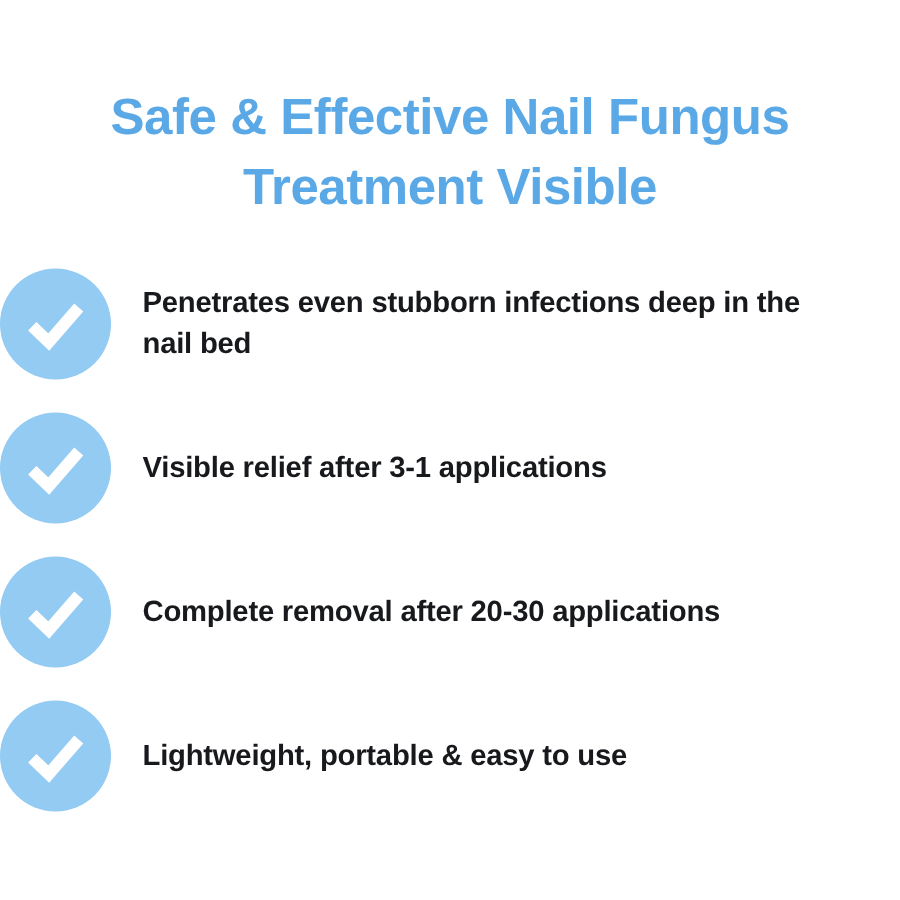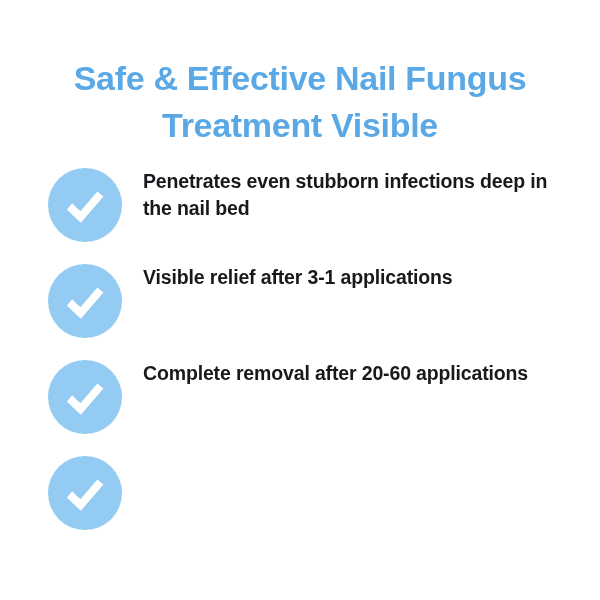--- a/index.html
+++ b/index.html
@@ -45,22 +45,22 @@
   
   .feature-list {
     position: absolute;
     left: 0;
     top: 168px;
     width: 600px;
   }
   .feature-row {
     position: relative;
     display: flex;
+    align-items: center;
     height: 96px;
-    padding-left: 48px;
     box-sizing: border-box;
   }
   .check-badge {
     position: relative;
     flex: 0 0 auto;
     width: 74px;
     height: 74px;
     border-radius: 50%;
     background: #93cbf2;
     display: flex;
@@ -114,25 +114,26 @@
       </span>
       <span class="feature-text">Visible relief after 3-1 applications</span>
     </div>
 
     <div class="feature-row">
       <span class="check-badge">
         <svg viewBox="0 0 46 46" aria-hidden="true">
           <path d="M7.5 24.5 L18.5 35 L38.5 12" fill="none" stroke="#FFFFFF" stroke-width="8" stroke-linecap="butt" stroke-linejoin="miter"></path>
         </svg>
       </span>
-      <span class="feature-text">Complete removal after 20-60 applications</span>
+      <span class="feature-text">Complete removal after 20-30 applications</span>
     </div>
 
     <div class="feature-row">
       <span class="check-badge">
         <svg viewBox="0 0 46 46" aria-hidden="true">
           <path d="M7.5 24.5 L18.5 35 L38.5 12" fill="none" stroke="#FFFFFF" stroke-width="8" stroke-linecap="butt" stroke-linejoin="miter"></path>
         </svg>
       </span>
+      <span class="feature-text">Lightweight, portable &amp; easy to use</span>
     </div>
 
   </div>
 </div>
 
 </body></html>

